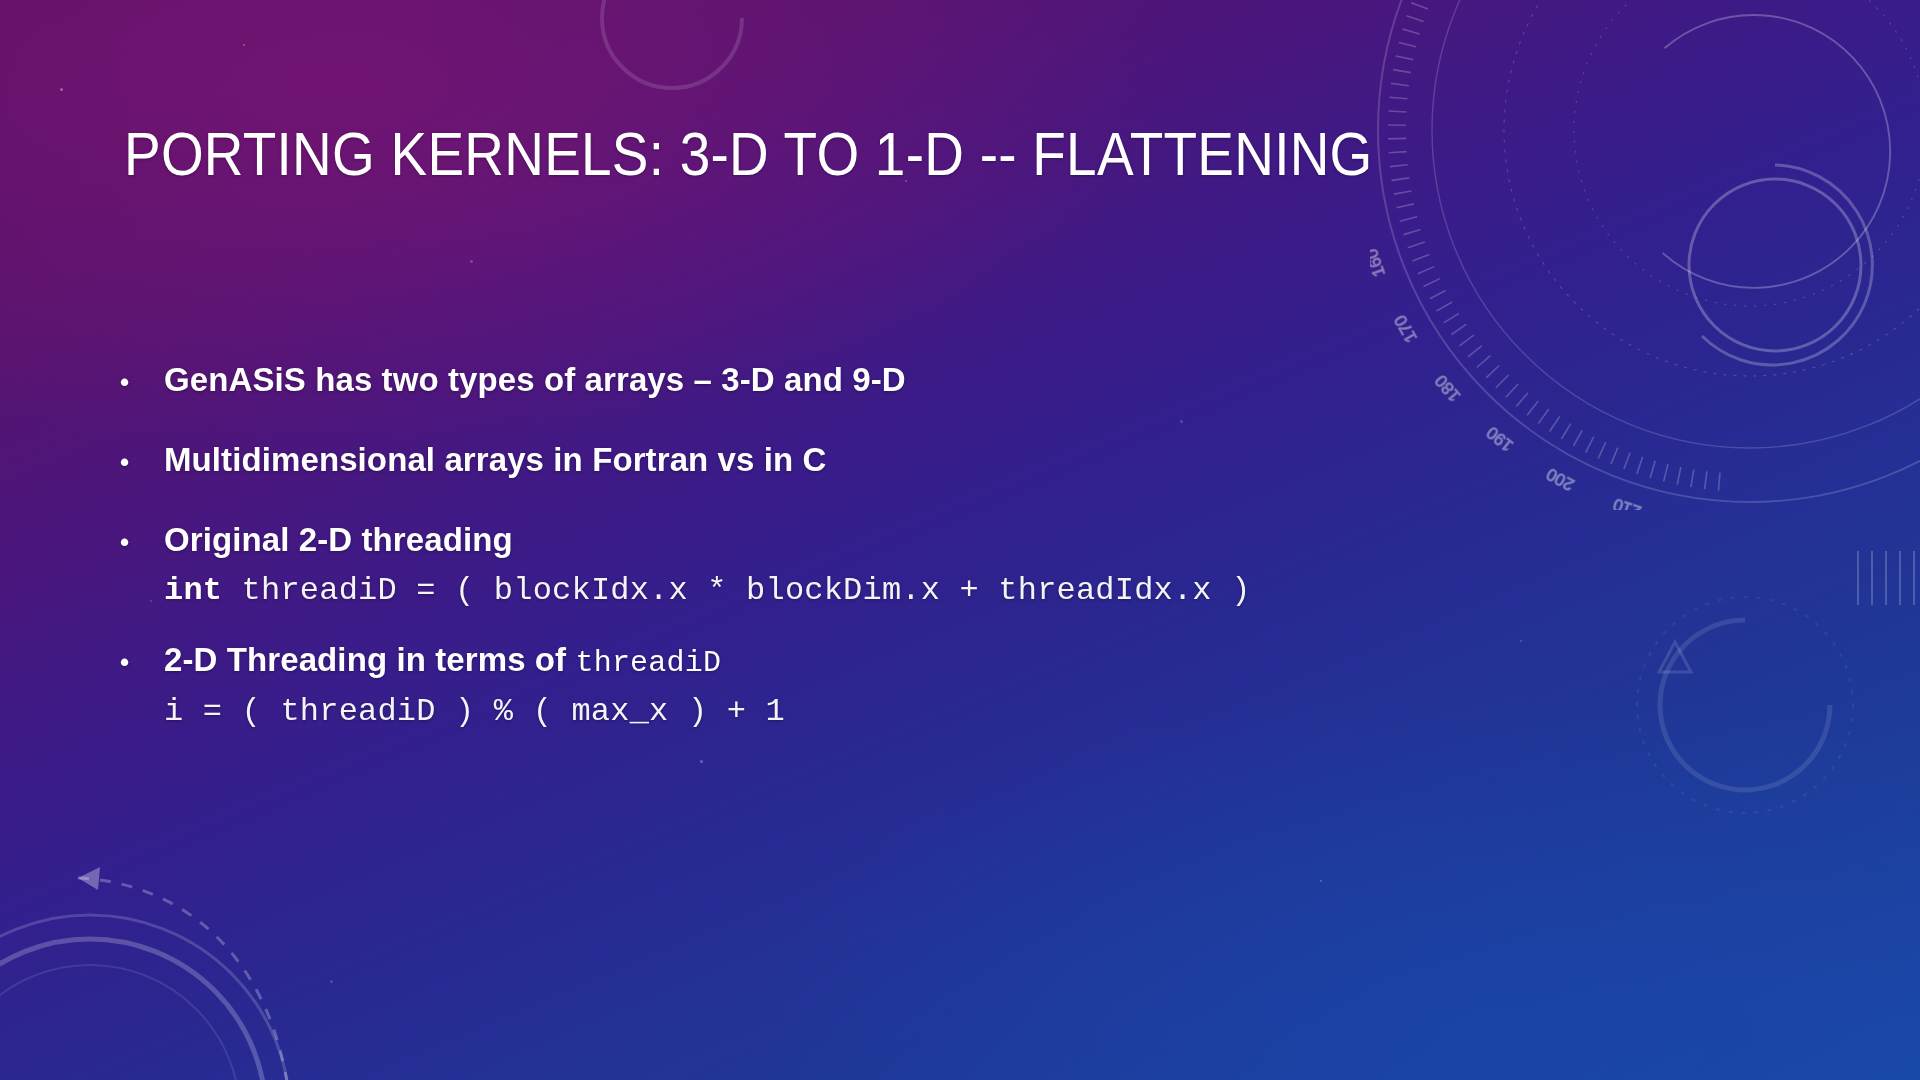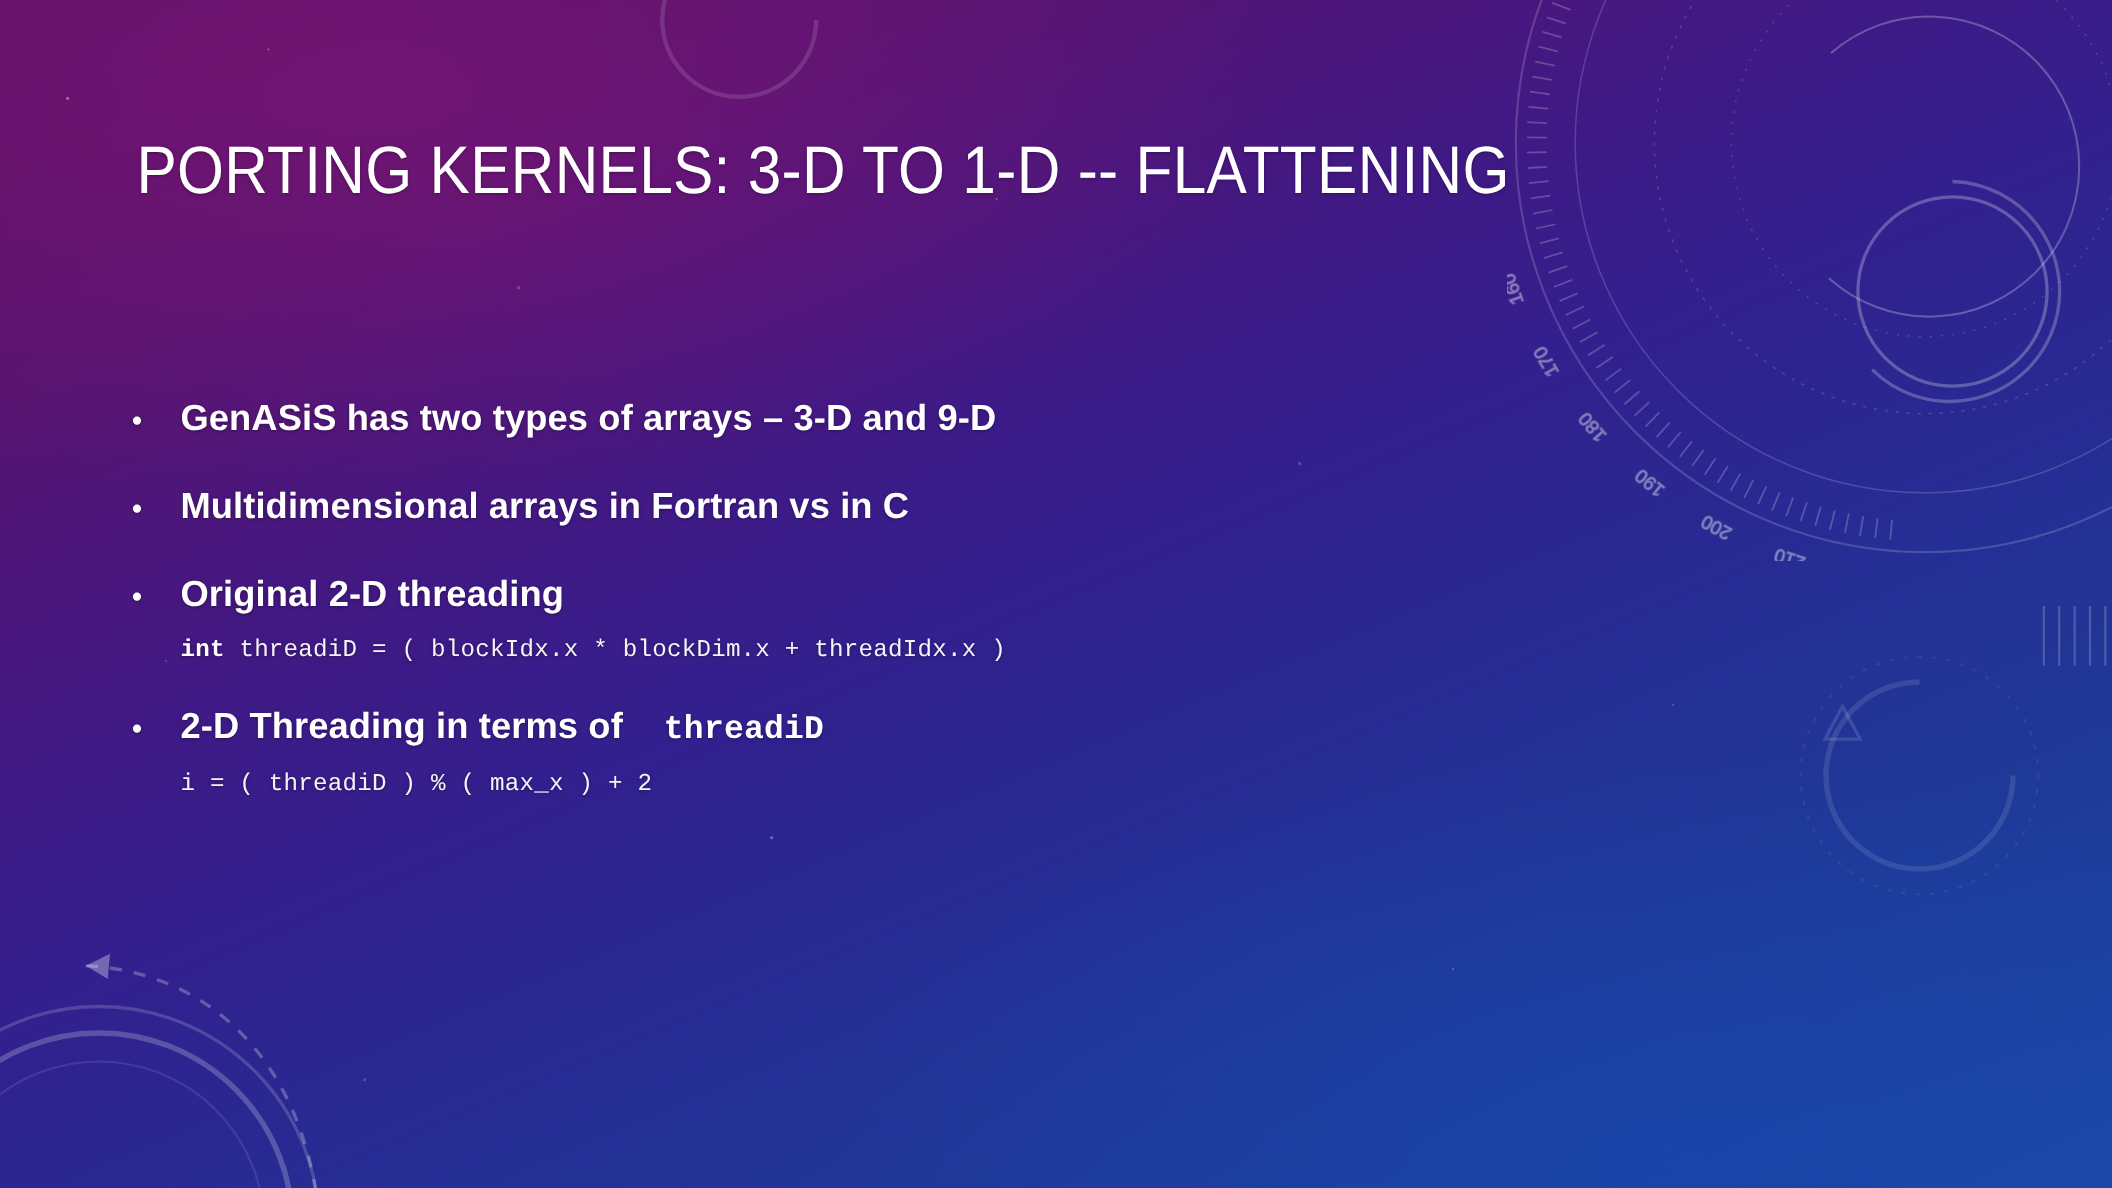--- a/index.html
+++ b/index.html
@@ -89,36 +89,35 @@
     font-size: 26px;
     line-height: 40px;
     color: #ffffff;
   }
   .bullet-text {
     flex: 1 1 auto;
     letter-spacing: 0.1px;
   }
   .code-line {
     font-family: "Liberation Mono", "DejaVu Sans Mono", monospace;
-    font-size: 22px;
+    font-size: 32px;
     line-height: 38px;
     font-weight: 400;
     color: #f4f3f8;
     margin-left: 44px;
     margin-bottom: 24px;
     white-space: pre;
     letter-spacing: 0.2px;
   }
   .code-line .kw { font-weight: 700; color: #ffffff; }
   .mono-inline {
     font-family: "Liberation Mono", "DejaVu Sans Mono", monospace;
-    font-weight: 700;
+    font-weight: 400;
     font-size: 30px;
     letter-spacing: 0.2px;
-    margin-left: 28px;
   }
   .tight { margin-bottom: 10px; }
   .gap-after { margin-bottom: 30px; }
 </style>
 </head>
 <body>
 
 <div id="slide">
 
   <div class="deco" style="right:-210px; top:-250px; width:760px; height:760px;">
@@ -313,16 +312,16 @@
       <span class="bullet-text">Original 2-D threading</span>
     </div>
 
     <div class="line code-line gap-after"><span class="kw">int</span><span> threadiD = ( blockIdx.x * blockDim.x + threadIdx.x )</span></div>
 
     <div class="line bullet-line tight">
       <span class="bullet-dot">•</span>
       <span class="bullet-text"><span>2-D Threading in terms of </span><span class="mono-inline">threadiD</span></span>
     </div>
 
-    <div class="line code-line"><span>i = ( threadiD ) % ( max_x ) + 2</span></div>
+    <div class="line code-line"><span>i = ( threadiD ) % ( max_x ) + 1</span></div>
 
   </div>
 </div>
 
 </body></html>

